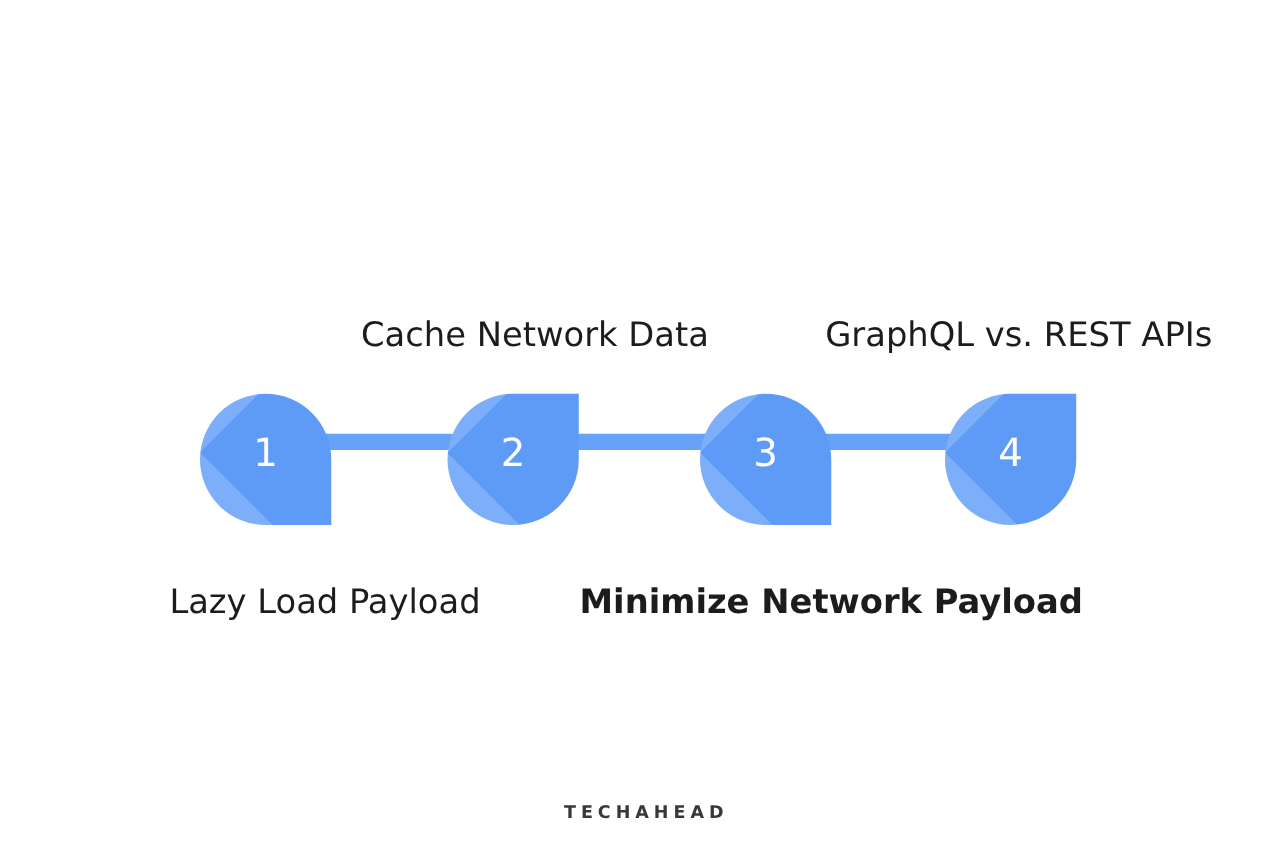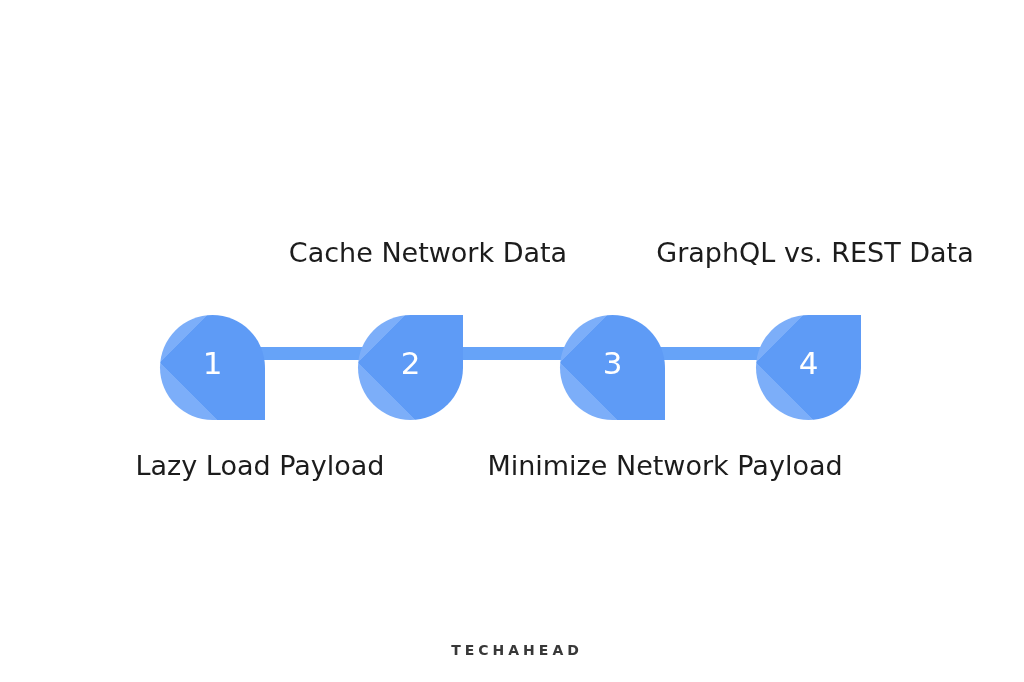--- a/index.html
+++ b/index.html
@@ -60,26 +60,27 @@
   .badge-3 { left: 560px; }
   .badge-4 { left: 756px; }
   .step-label {
     position: absolute;
     transform: translateX(-50%);
     white-space: nowrap;
     color: var(--label-text);
     font-size: 27px;
     font-weight: 400;
     z-index: 3;
+    margin-top: 16px;
   }
   .label-top { top: 237px; }
   .label-bottom { top: 450px; }
   .label-1 { left: 260px; }
   .label-2 { left: 428px; }
-  .label-3 { left: 665px; }
+  .label-3 { left: 665px; font-weight: bold; }
   .label-4 { left: 815px; }
   .brand {
     position: absolute;
     left: 517px;
     top: 642px;
     transform: translateX(-50%);
     color: var(--logo-text);
     font-size: 14px;
     font-weight: 800;
     letter-spacing: 4px;
@@ -102,17 +103,17 @@
   <div class="badge badge-3 corner-br">
     <span class="num">3</span>
   </div>
   <div class="badge badge-4 corner-tr">
     <span class="num">4</span>
   </div>
 
   <div class="step-label label-bottom label-1">Lazy Load Payload</div>
   <div class="step-label label-top label-2">Cache Network Data</div>
   <div class="step-label label-bottom label-3">Minimize Network Payload</div>
-  <div class="step-label label-top label-4">GraphQL vs. REST Data</div>
+  <div class="step-label label-top label-4">GraphQL vs. REST APIs</div>
 
   <div class="brand">TECHAHEAD</div>
 
 </div>
 
 </body></html>

